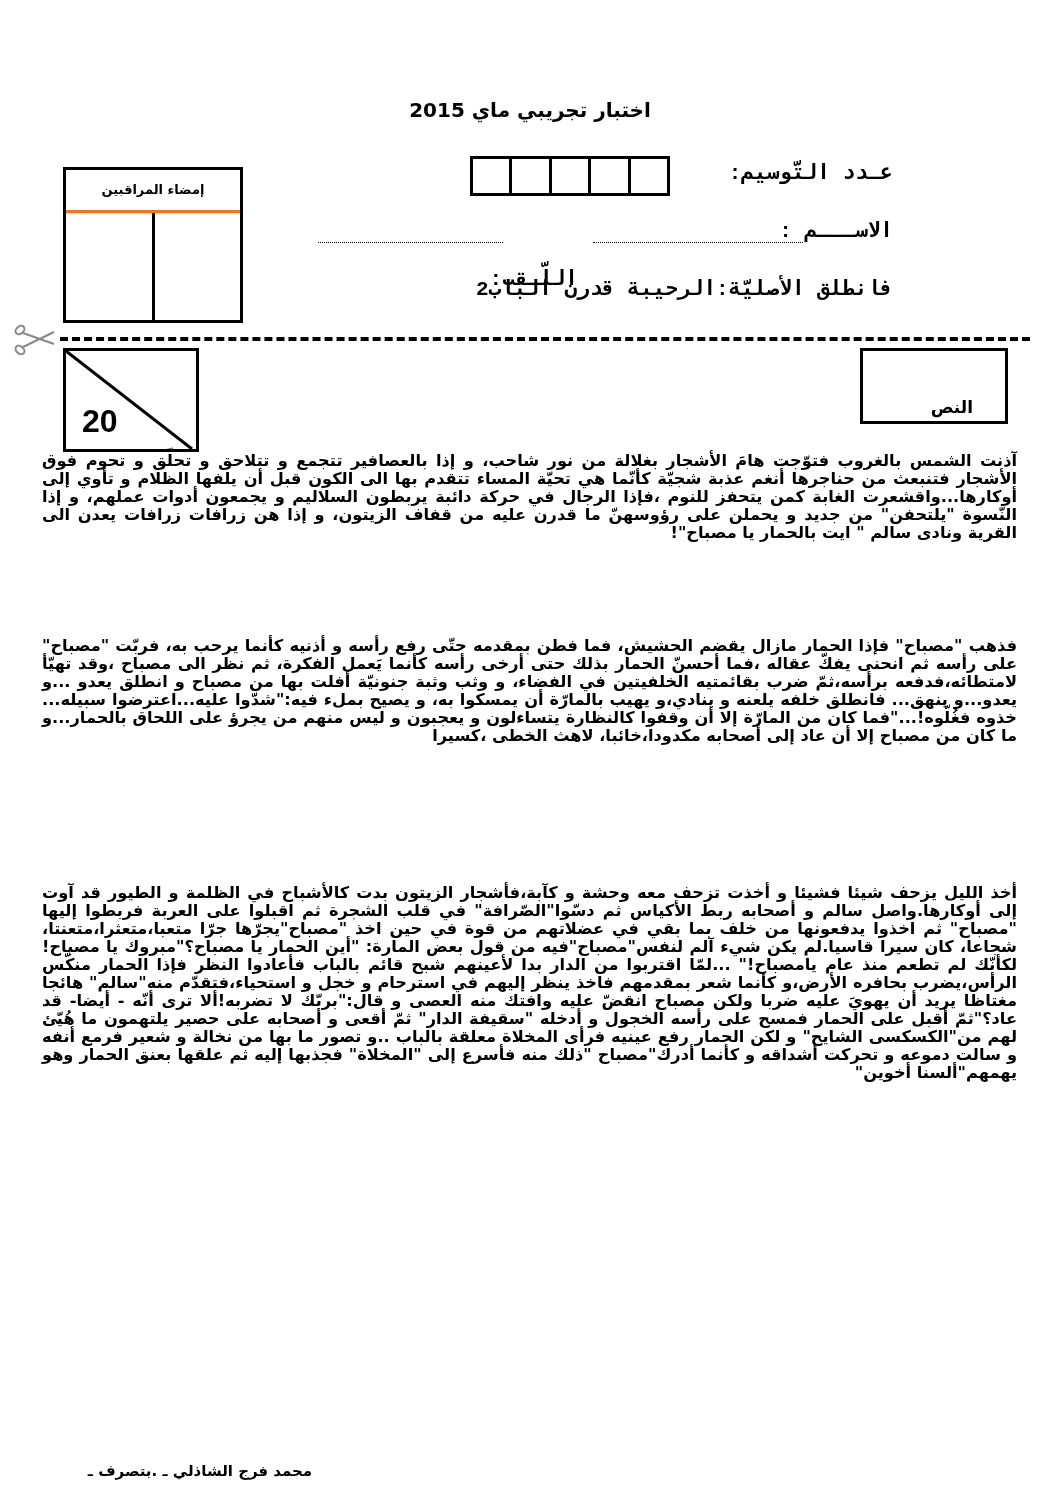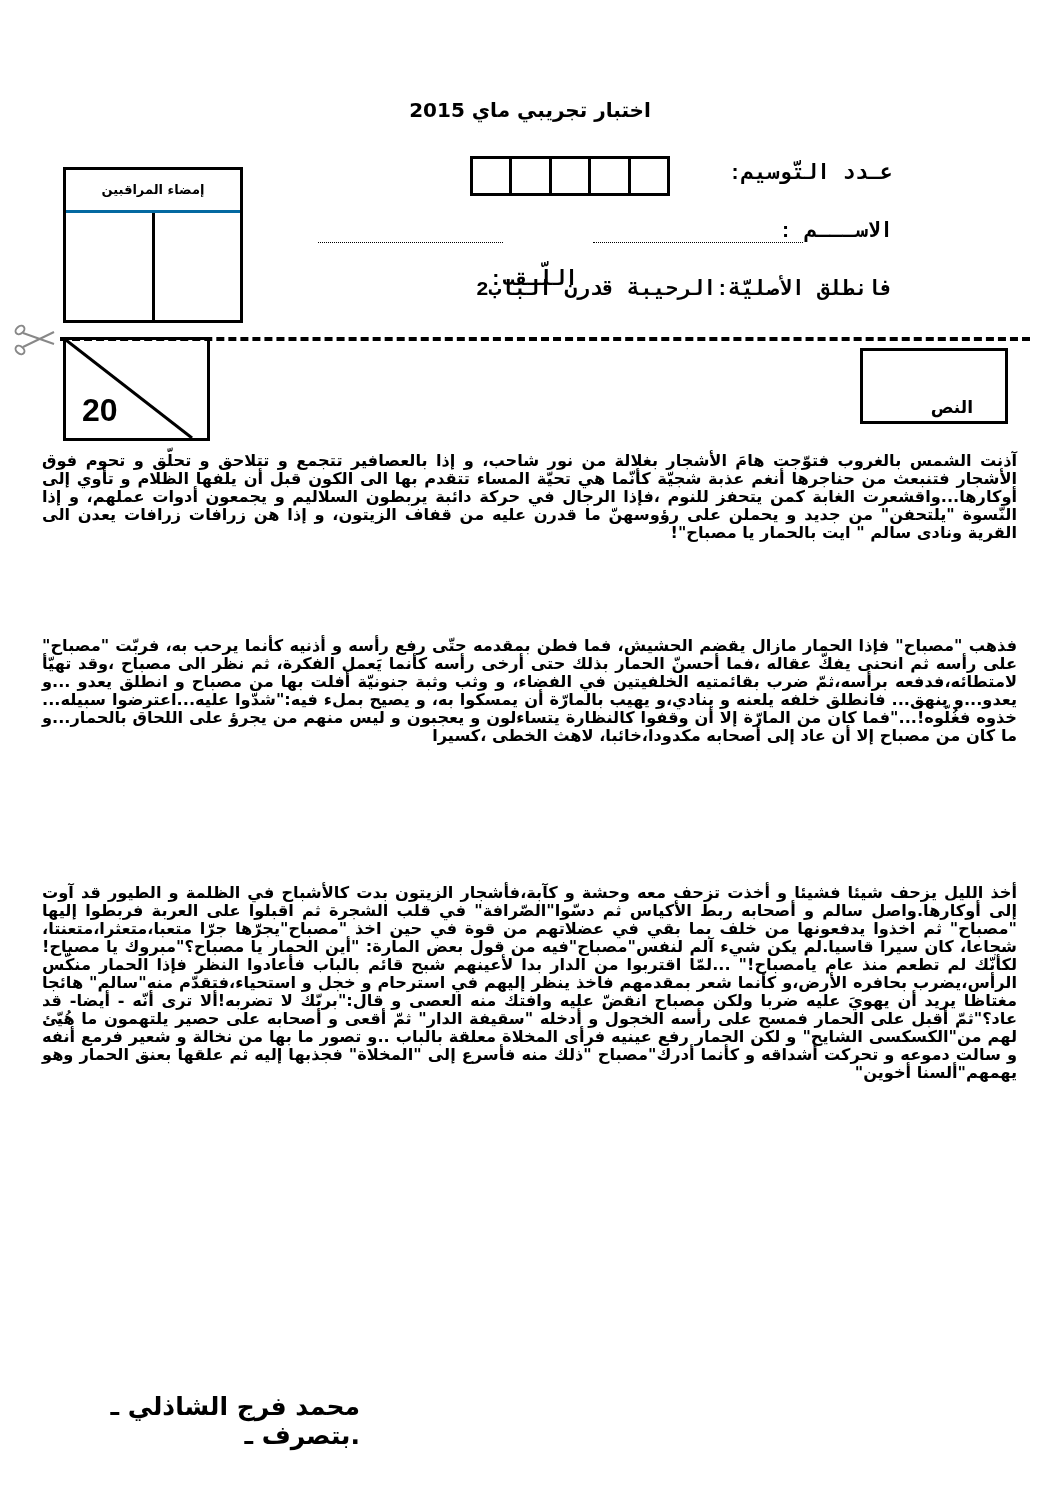--- a/index.html
+++ b/index.html
@@ -7,33 +7,33 @@
          font-family: "DejaVu Sans", "Liberation Sans", sans-serif; color: #000; }
   .abs { position: absolute; }
   .title { left: 380px; top: 98px; width: 300px; text-align: center; direction: rtl;
            font-weight: bold; font-size: 20px; }
   .lbl { direction: rtl; font-weight: bold; font-size: 21px; white-space: nowrap; font-family: Liberation Mono, monospace; }
   .grid5 { left: 470px; top: 156px; width: 200px; height: 40px; display: flex; border: 3px solid #000; box-sizing: border-box; }
   .grid5 div { flex: 1; border-left: 3px solid #000; }
   .grid5 div:first-child { border-left: none; }
   .dots { border-bottom: 1px dotted #000; height: 1px; }
   .sigbox { left: 63px; top: 167px; width: 180px; height: 156px; border: 3px solid #000; box-sizing: border-box; }
-  .sighead { height: 40px; border-bottom: 3px solid #0369a1; text-align: center; direction: rtl; font-size: 13px; font-weight: bold; line-height: 40px; }
+  .sighead { height: 40px; border-bottom: 3px solid #f97316; text-align: center; direction: rtl; font-size: 13px; font-weight: bold; line-height: 40px; }
   .sigcols { display: flex; height: 110px; }
   .sigcols div { flex: 1; }
   .sigcols div:first-child { border-right: 3px solid #000; }
   .cutline { left: 60px; top: 337px; width: 970px; height: 0; border-top: 4px dashed #000; }
-  .scorebox { left: 63px; top: 337px; width: 147px; height: 104px; border: 3px solid #000; box-sizing: border-box; overflow: hidden; text-decoration: underline; }
+  .scorebox { left: 63px; top: 348px; width: 136px; height: 104px; border: 3px solid #000; box-sizing: border-box; overflow: hidden; text-decoration: underline; }
   .scoreval { position: absolute; left: 16px; top: 52px; font-size: 32px; font-weight: bold; font-family: "Liberation Sans", sans-serif; }
   .textbox { left: 860px; top: 348px; width: 148px; height: 76px; border: 3px solid #000; box-sizing: border-box; direction: rtl; }
   .textbox span { position: absolute; right: 32px; top: 46px; font-weight: bold; font-size: 17px; }
   .para { direction: rtl; text-align: justify; text-align-last: right; font-size: 16.2px; font-weight: bold;
           line-height: 18px; left: 42px; width: 975px; }
   .para .ul { text-underline-offset: 4px; }
-  .author { left: 40px; top: 1392px; direction: rtl; font-weight: bold; font-size: 25px; width: 320px; text-align: right; }
+  .author { left: 40px; top: 1462px; direction: rtl; font-weight: bold; font-size: 15px; width: 320px; text-align: center; }
 </style>
 </head>
 <body>
 
 <div class="abs title">اختبار تجريبي   ماي 2015</div>
 
 <div class="abs lbl" style="right:165px; top:160px;">عـدد التّوسيم:</div>
 <div class="abs grid5">
   <div></div>
   <div></div>

